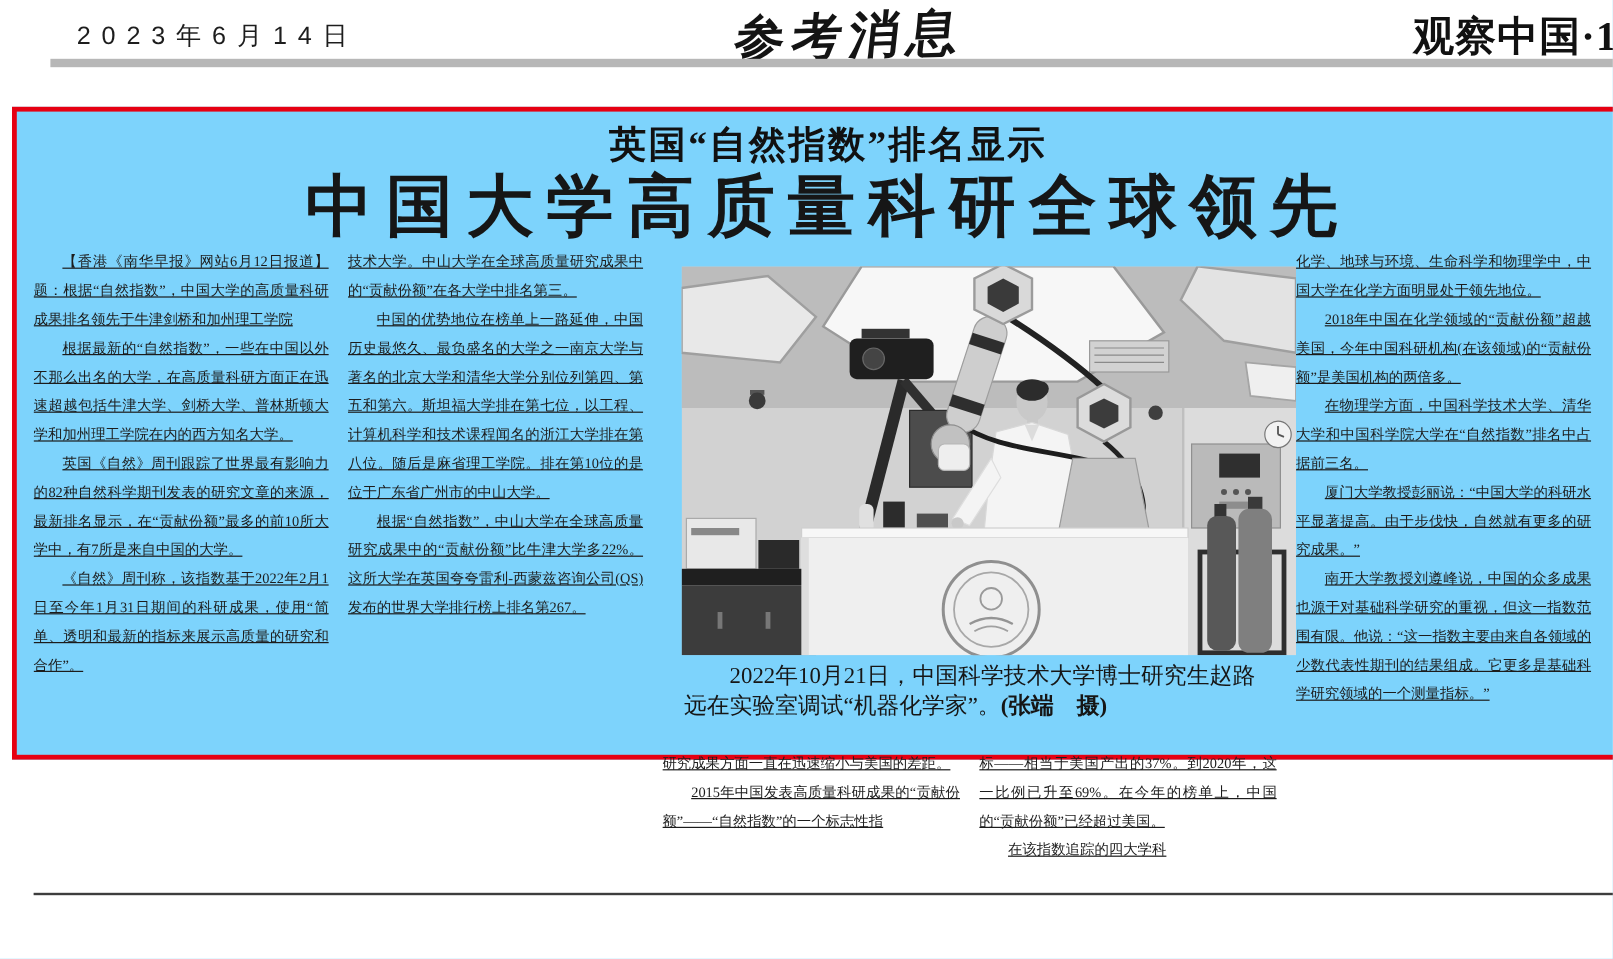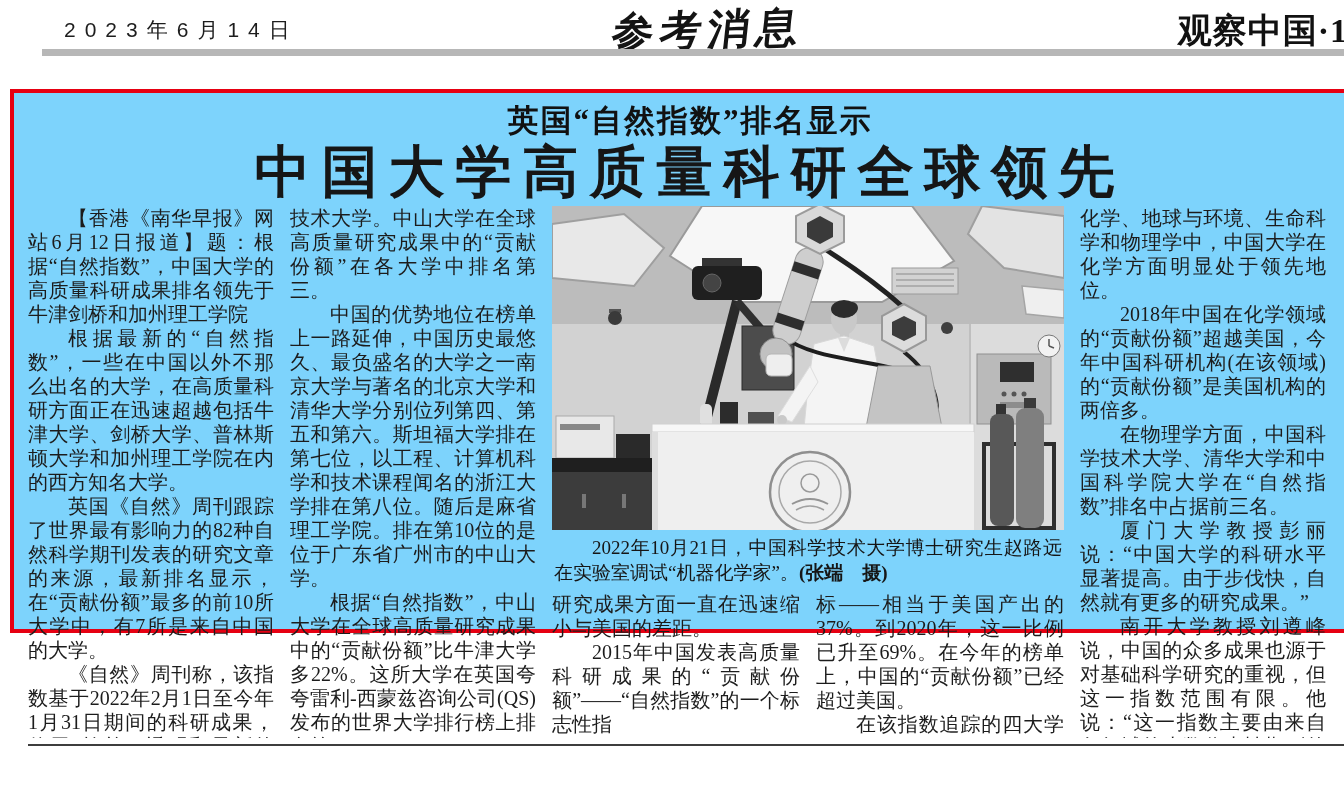--- a/index.html
+++ b/index.html
@@ -41,26 +41,26 @@
     margin:4px 0 6px 0;text-align:center;
     font-family:Liberation Sans, sans-serif;
     font-size:56px;font-weight:900;color:#161616;
     letter-spacing:11px;line-height:1.02;white-space:nowrap;
   }
 
   
   .body{display:flex;gap:16px;height:532px;overflow:hidden;margin-top:4px;}
   .col{flex:0 0 246px;width:246px;overflow:hidden;}
   .col p{
-    margin:0;font-size:20px;line-height:24px;color:#1c1c1c;
-    text-align:justify;text-indent:2em;
+    margin:0;font-size:12px;line-height:24px;color:#1c1c1c;
+    text-align:justify;text-indent:2em;text-decoration:underline;
   }
   .col p.noindent{text-indent:0;}
   .middle{flex:0 0 512px;width:512px;display:flex;flex-direction:column;}
-  .photo{margin:0;}
+  .photo{margin:16px;}
   .photo svg{display:block;filter:grayscale(1);}
   .caption{
     font-size:19px;line-height:25px;color:#161616;text-align:justify;
     text-indent:2em;margin:5px 2px 7px 2px;
   }
   .caption .credit{font-weight:700;}
   .subcols{display:flex;gap:16px;flex:1;overflow:hidden;}
   .subcols .col{flex:1 1 0;width:auto;}
   .bottom-rule{height:2px;background:#3d3d3d;margin-top:6px;}
 </style>

